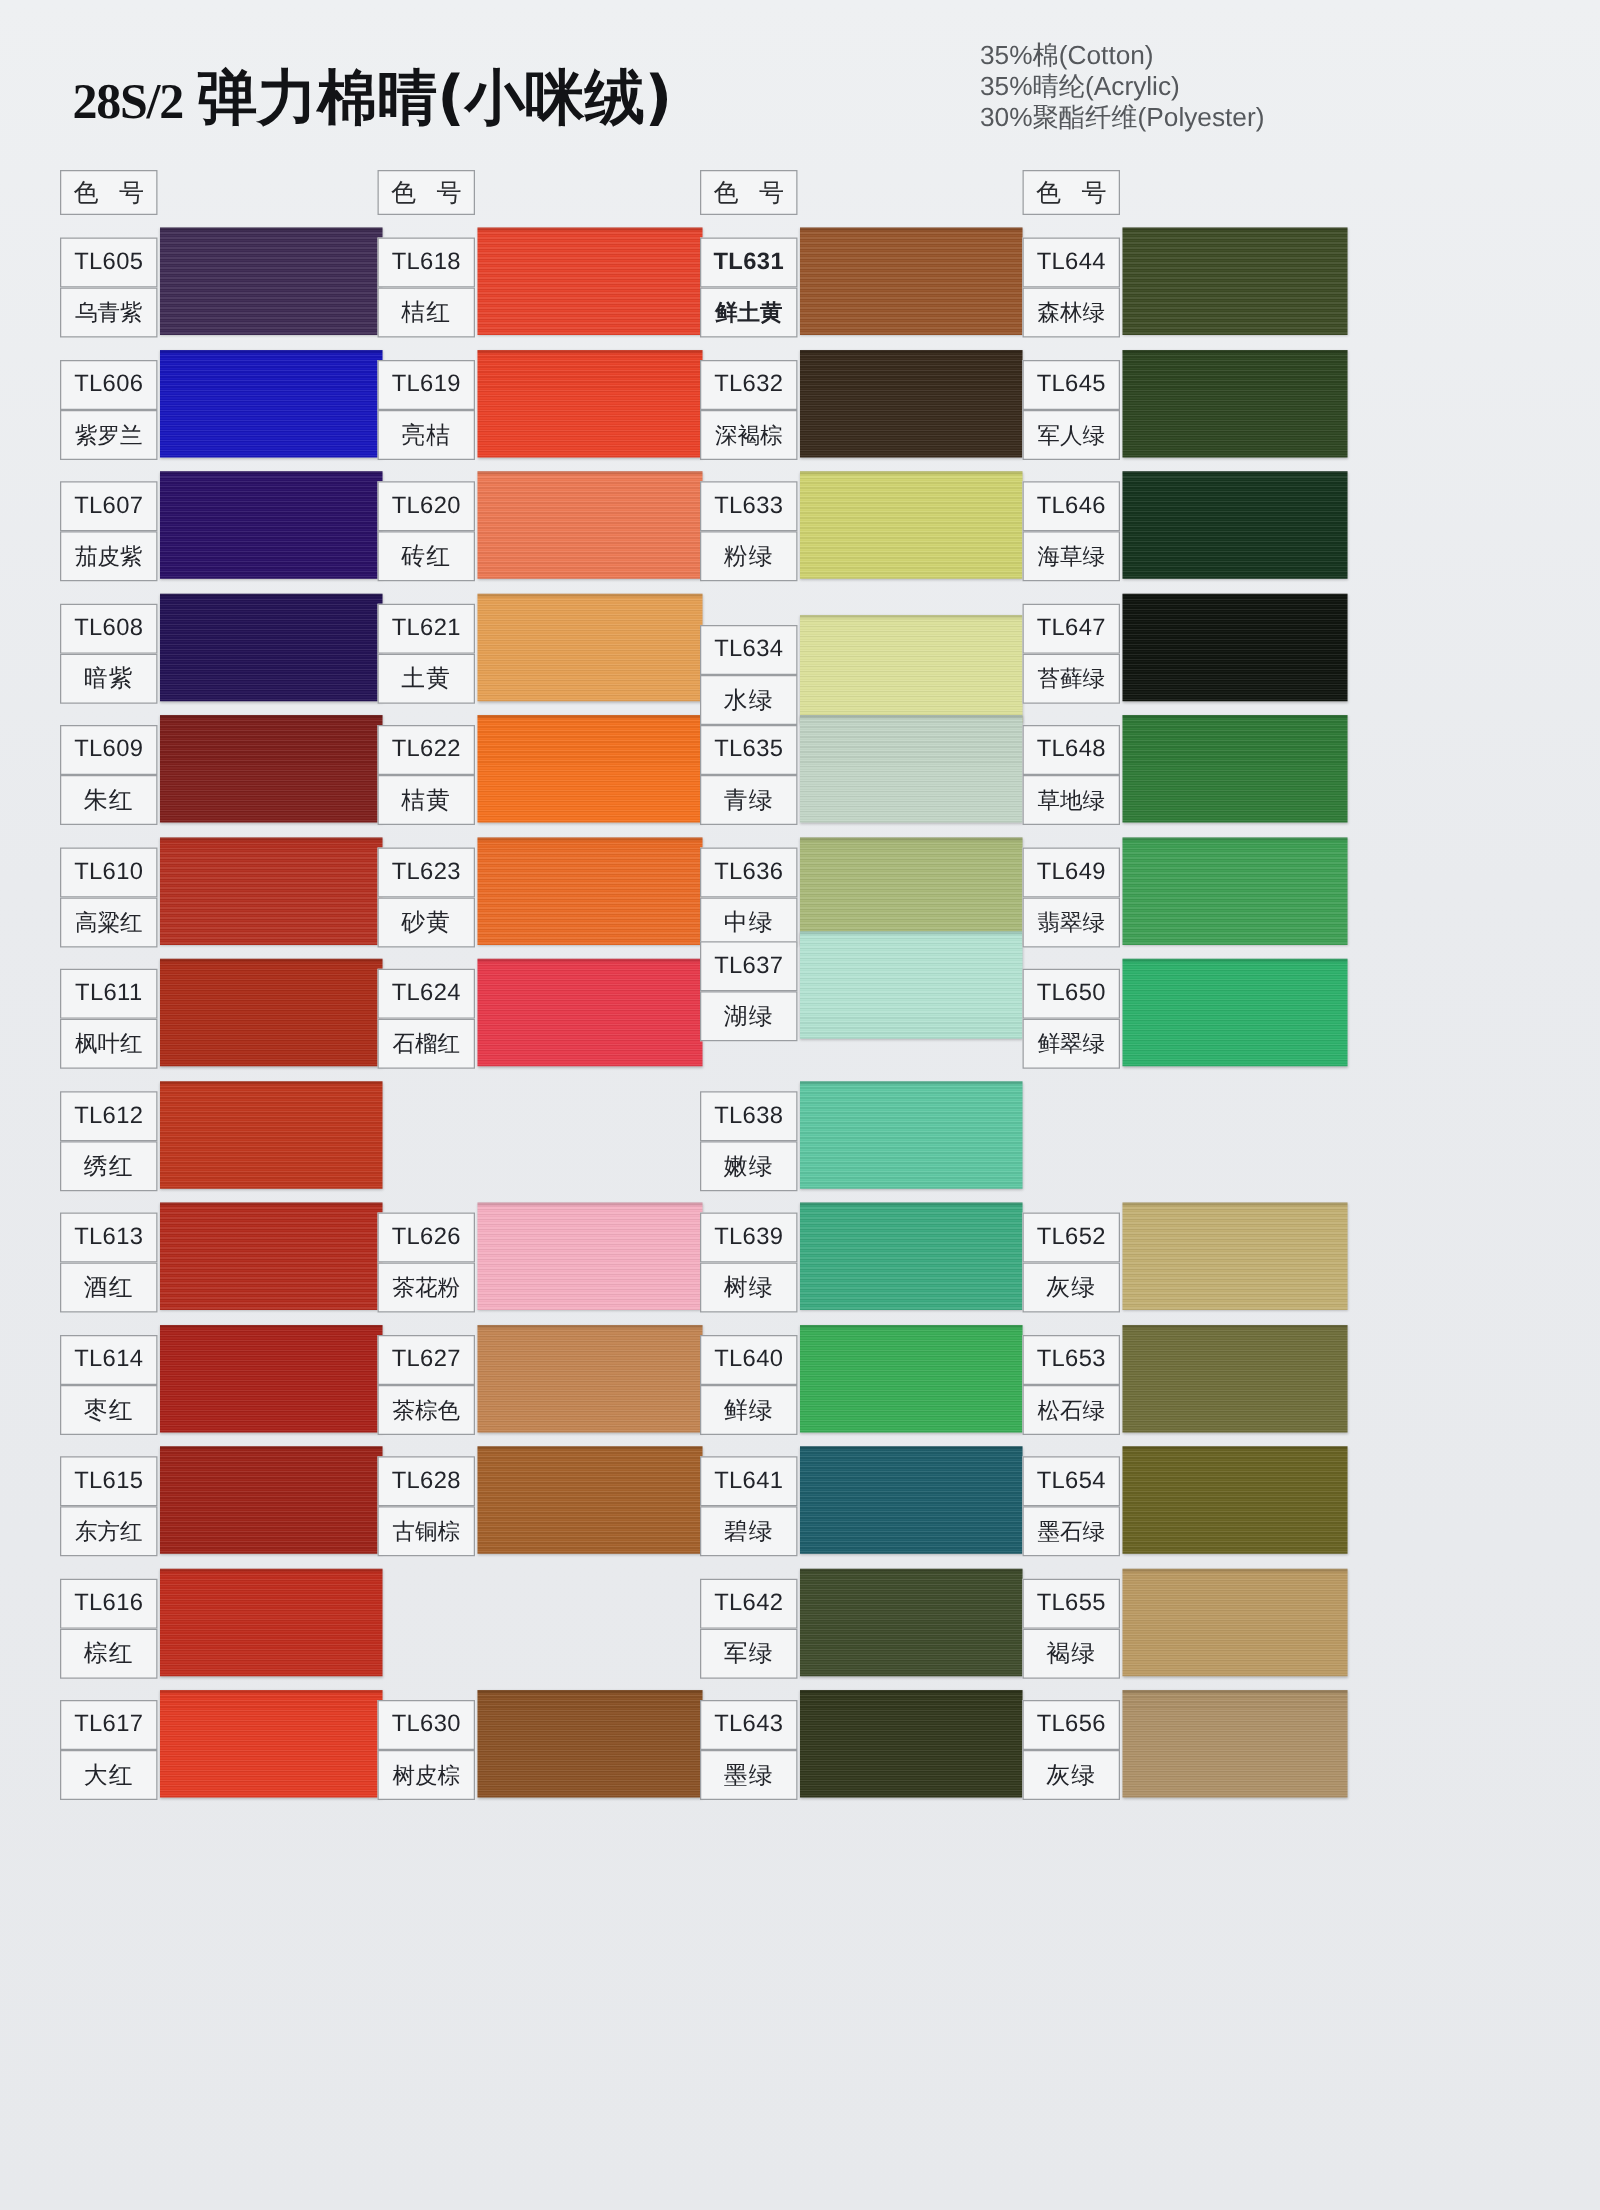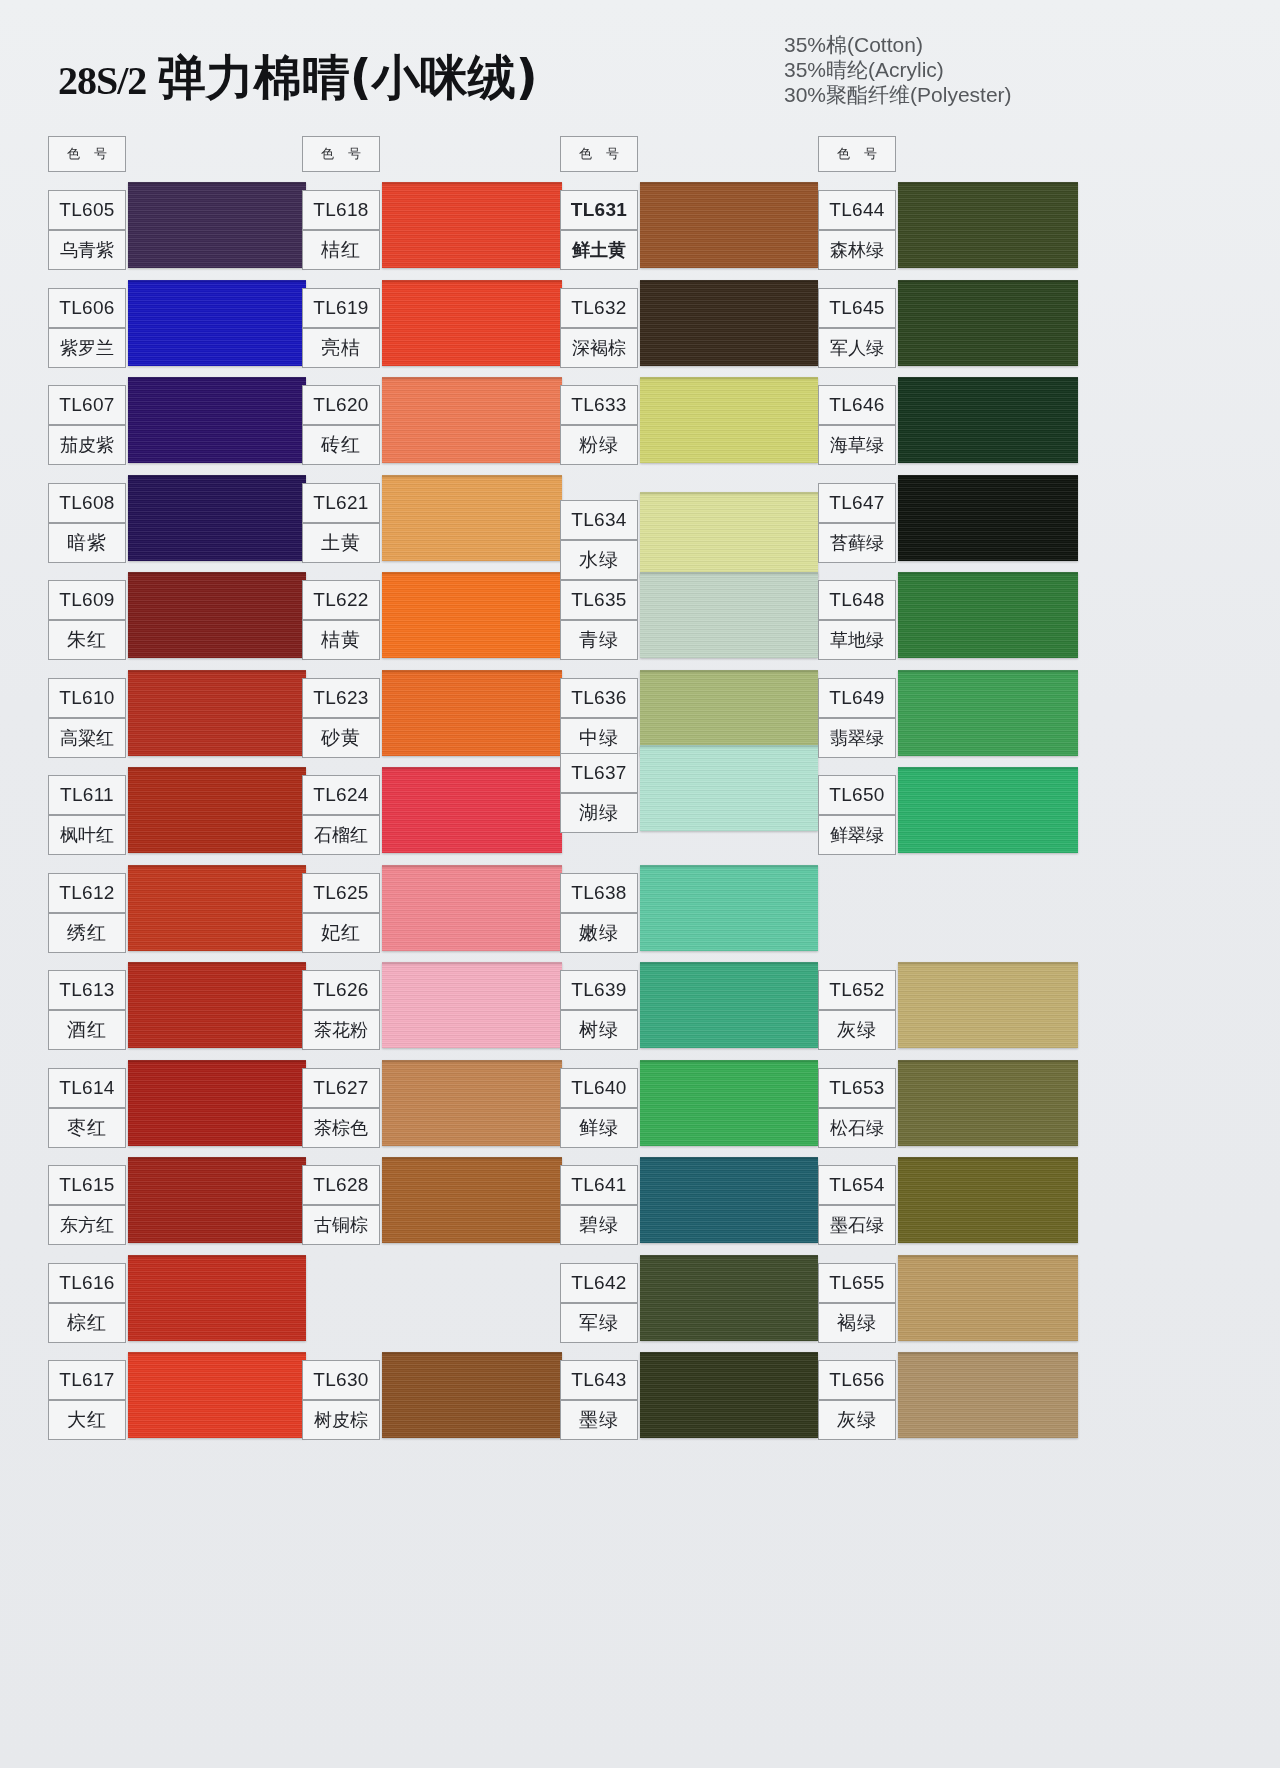--- a/index.html
+++ b/index.html
@@ -39,21 +39,21 @@
   .col{position:absolute;top:0;width:262px;height:1450px;}
   .col.c0{left:46px;}
   .col.c1{left:300px;}
   .col.c2{left:558px;}
   .col.c3{left:816px;}
 
   .hdr{
     position:absolute;top:18px;left:2px;width:78px;height:36px;
     background:#f4f5f6;border:1.5px solid #9a9da1;
     display:flex;align-items:center;justify-content:center;
-    font-size:13px;color:#2b2d30;letter-spacing:5px;
+    font-size:20px;color:#2b2d30;letter-spacing:5px;
     box-sizing:border-box;
     font-family:"DejaVu Sans","Liberation Sans",sans-serif;
   }
   .hdr span{padding-left:5px;}
 
   
   .row{position:absolute;left:0;width:262px;height:115px;}
   .labels{
     position:absolute;left:2px;top:8px;width:78px;height:80px;
     z-index:5;
@@ -260,27 +260,20 @@
             <div class="lab name">砂黄</div>
           </div>
         </div>
         <div class="row" style="top: 649px;">
           <div class="swatch" style="background: rgb(230, 57, 74);"></div>
           <div class="labels">
             <div class="lab code">TL624</div>
             <div class="lab name w3">石榴红</div>
           </div>
         </div>
-        <div class="row" style="top: 746.5px;">
-          <div class="swatch" style="background: rgb(240, 134, 143);"></div>
-          <div class="labels">
-            <div class="lab code">TL625</div>
-            <div class="lab name">妃红</div>
-          </div>
-        </div>
         <div class="row" style="top: 844px;">
           <div class="swatch" style="background: rgb(244, 173, 192);"></div>
           <div class="labels">
             <div class="lab code">TL626</div>
             <div class="lab name w3">茶花粉</div>
           </div>
         </div>
         <div class="row" style="top: 941.5px;">
           <div class="swatch" style="background: rgb(194, 132, 82);"></div>
           <div class="labels">

